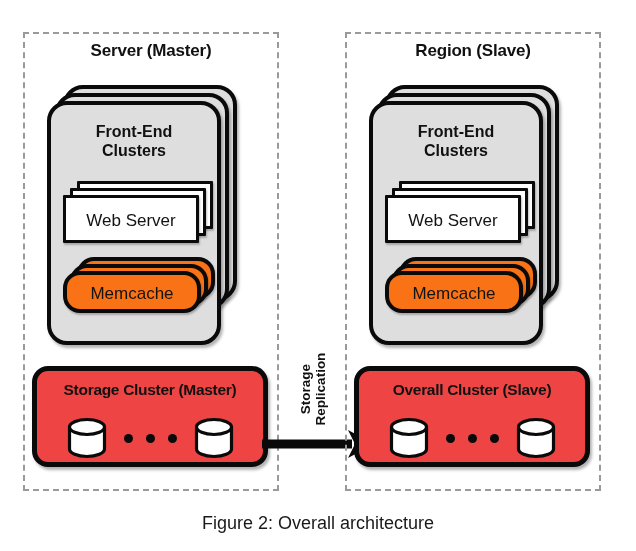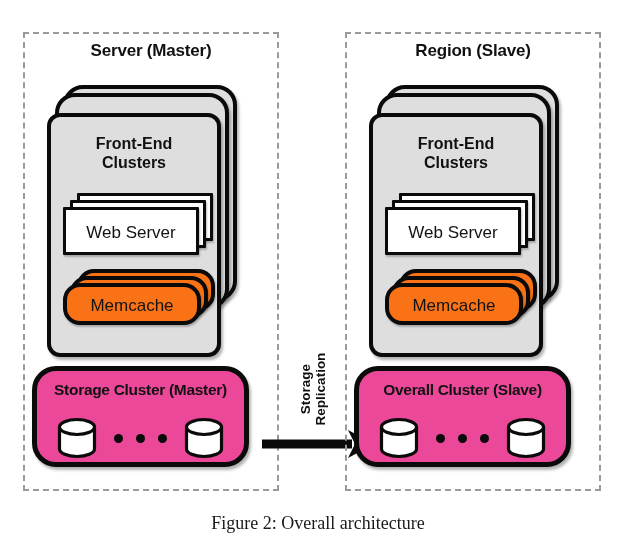--- a/index.html
+++ b/index.html
@@ -56,21 +56,21 @@
   .fe-card {
     position: absolute;
     box-sizing: border-box;
     background: #dedede;
     border: 4px solid #0a0a0a;
     border-radius: 20px;
     box-shadow: 2px 3px 3px rgba(0,0,0,0.30);
   }
   .fe-card.back2 { left: 16px; top: 0px;  width: 174px; height: 216px; }
   .fe-card.back1 { left: 8px;  top: 8px;  width: 174px; height: 216px; }
-  .fe-card.front { left: 0px;  top: 28px; width: 174px; height: 244px; border-radius: 13px; }
+  .fe-card.front { left: 0px;  top: 16px; width: 174px; height: 244px; }
 
   .fe-title {
     position: absolute;
     left: 0; top: 17px;
     width: 100%;
     text-align: center;
     font-size: 16px;
     font-weight: bold;
     line-height: 19px;
     color: #111111;
@@ -130,26 +130,26 @@
     left: 0; top: 9px;
     width: 100%;
     text-align: center;
     font-size: 17px;
     color: #131313;
   }
 
   
   .storage {
     position: absolute;
-    width: 217px;
+    width: 236px;
     height: 101px;
     box-sizing: border-box;
-    background: #ec4899;
+    background: #ef4444;
     border: 5px solid #0a0a0a;
-    border-radius: 24px;
+    border-radius: 16px;
     box-shadow: 2px 3px 3px rgba(0,0,0,0.30);
   }
   .storage-master { left: 32px;  top: 366px; }
   .storage-slave  { left: 354px; top: 366px; }
 
   .storage-title {
     position: absolute;
     left: 0; top: 10px;
     width: 100%;
     text-align: center;
@@ -210,21 +210,21 @@
   }
   .repl-label span { display: block; }
 
   
   .caption {
     position: absolute;
     left: 0;
     top: 513px;
     width: 636px;
     text-align: center;
-    font-family: Liberation Serif, serif;
+    font-family: Liberation Sans, sans-serif;
     font-size: 18px;
     color: #1a1a1a;
   }
 </style>
 </head>
 <body>
 
 <div id="figure-root">
 
   <div class="region region-master">

